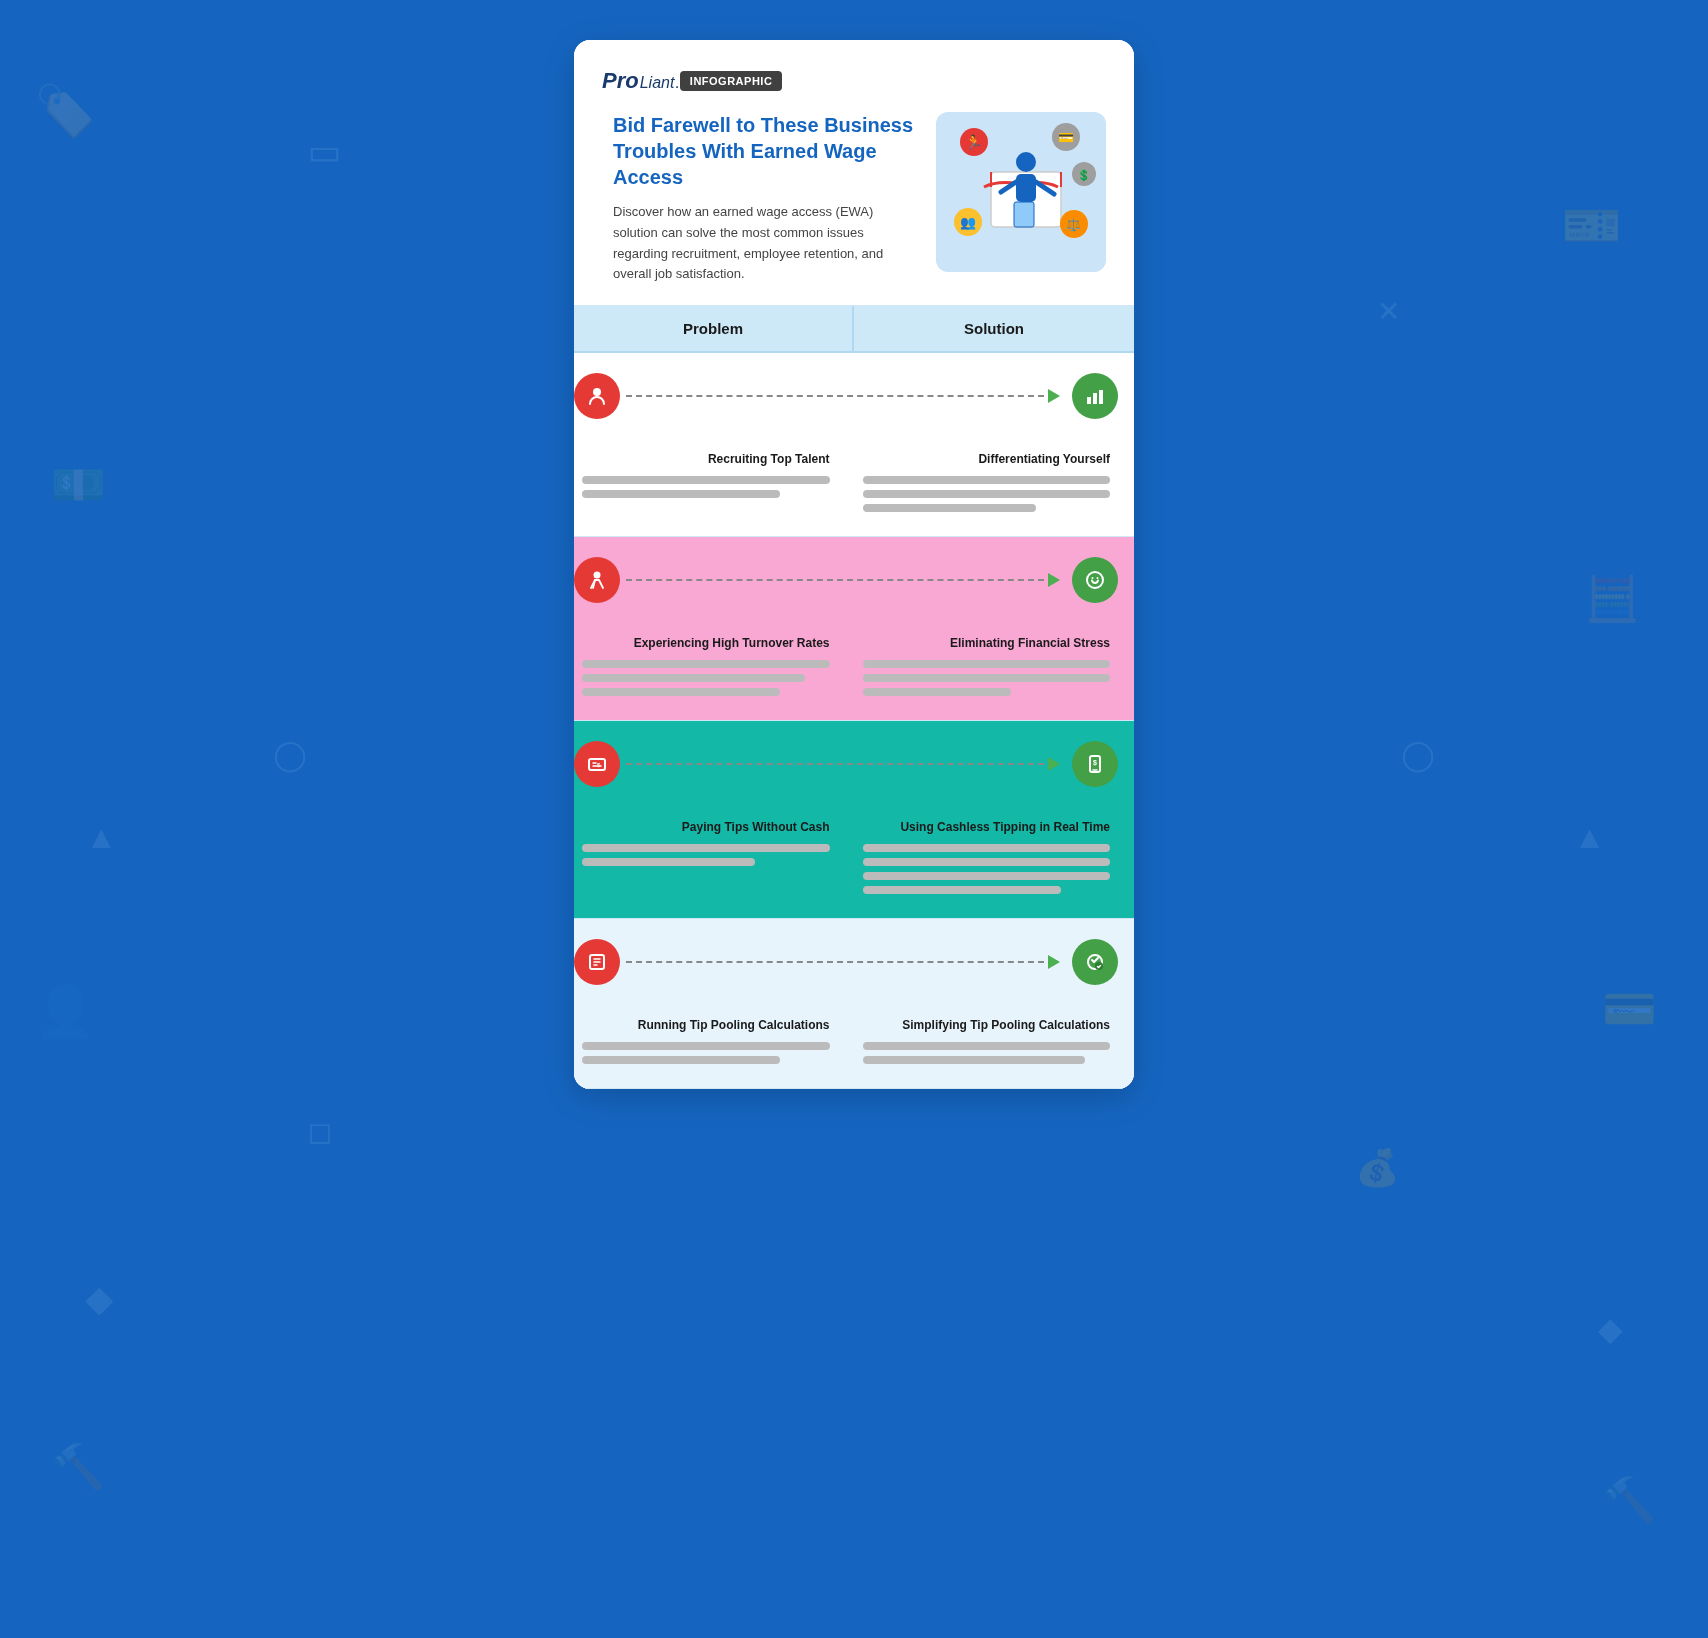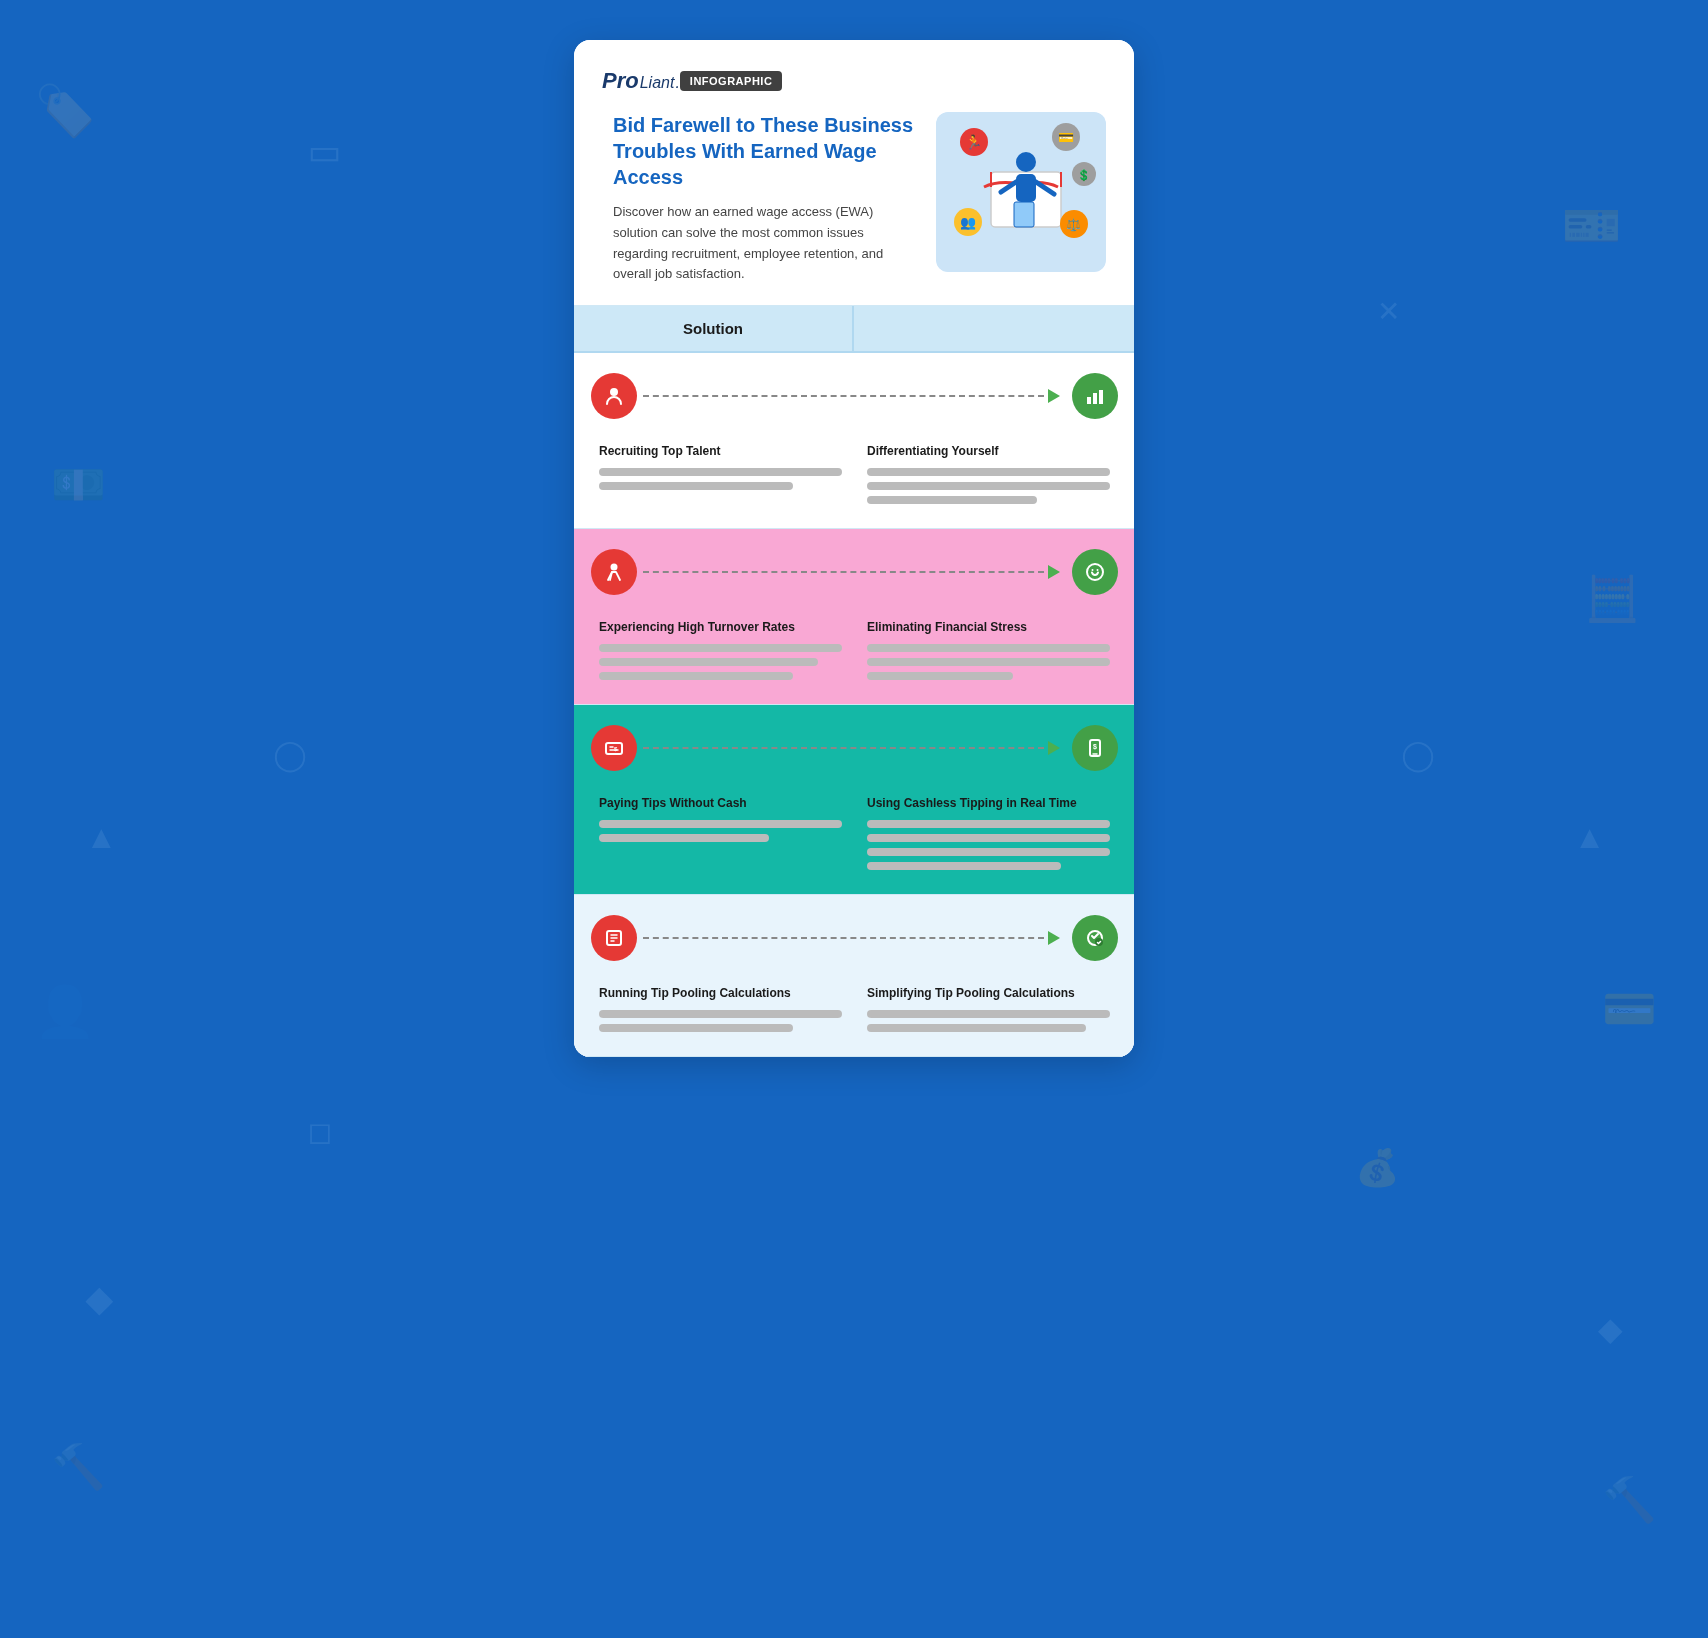--- a/index.html
+++ b/index.html
@@ -138,22 +138,23 @@
     .table-row {
       background: #fff;
       border-bottom: 1px solid #d0e8f5;
     }
     .table-row:nth-child(odd) {
       background: #e8f4fc;
     }
     .row-content {
       display: grid;
       grid-template-columns: 1fr 1fr;
-      padding: 20px 16px 24px 17px;
-      gap: 9px;
+      padding: 20px 16px 24px 0;
+      gap: 17px;
+      text-align: right;
     }
     .row-icons-row {
       grid-column: 1 / -1;
       display: flex;
       align-items: center;
       justify-content: center;
       gap: 0;
       margin-bottom: 16px;
     }
     .row-icon-circle {
@@ -287,20 +288,21 @@
 
           <circle cx="148" cy="62" r="12" fill="#9e9e9e"></circle>
           <text x="148" y="67" text-anchor="middle" font-size="11" fill="#fff">💲</text>
         </svg>
       </div>
     </div>
   </div>
 
   <div class="table-section">
     <div class="table-header">
+      <div class="table-header-cell">Problem</div>
       <div class="table-header-cell">Solution</div>
     </div>
 
     <div class="table-row" style="background:#fff;">
       <div class="row-content">
         <div class="row-icons-row">
           <div class="row-icon-circle icon-problem">
             <svg width="22" height="22" viewBox="0 0 22 22">
                 <circle cx="11" cy="7" r="4" fill="#fff"></circle>
                 <path d="M4 19c0-4 3.134-7 7-7h0c3.866 0 7 3.134 7 7" stroke="#fff" stroke-width="2" fill="none" stroke-linecap="round"></path>

